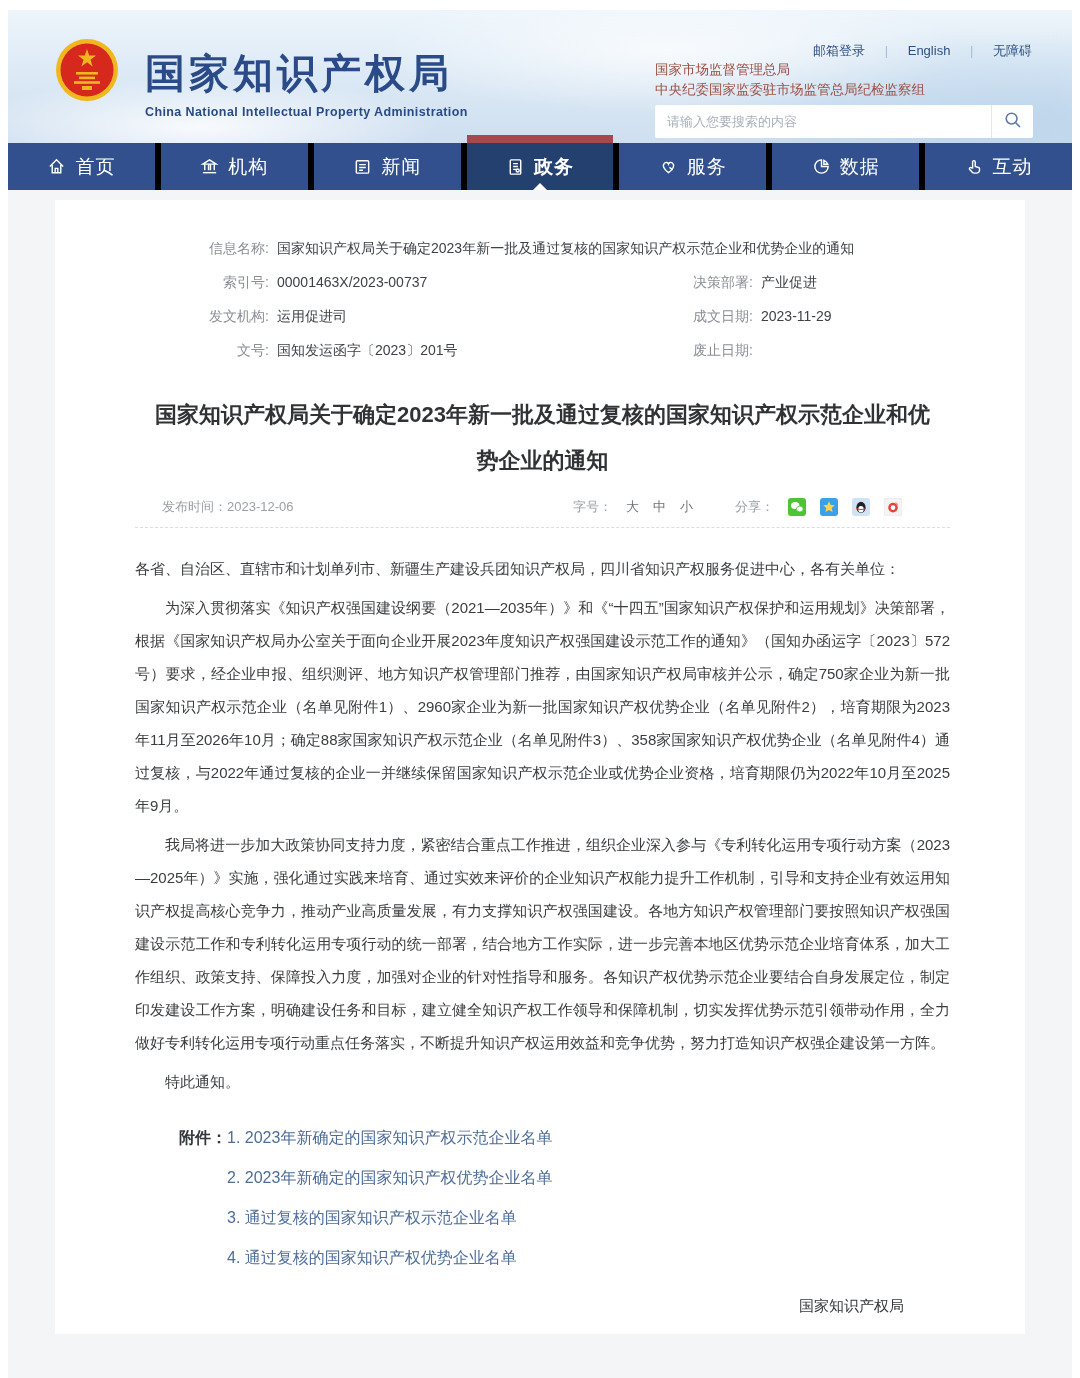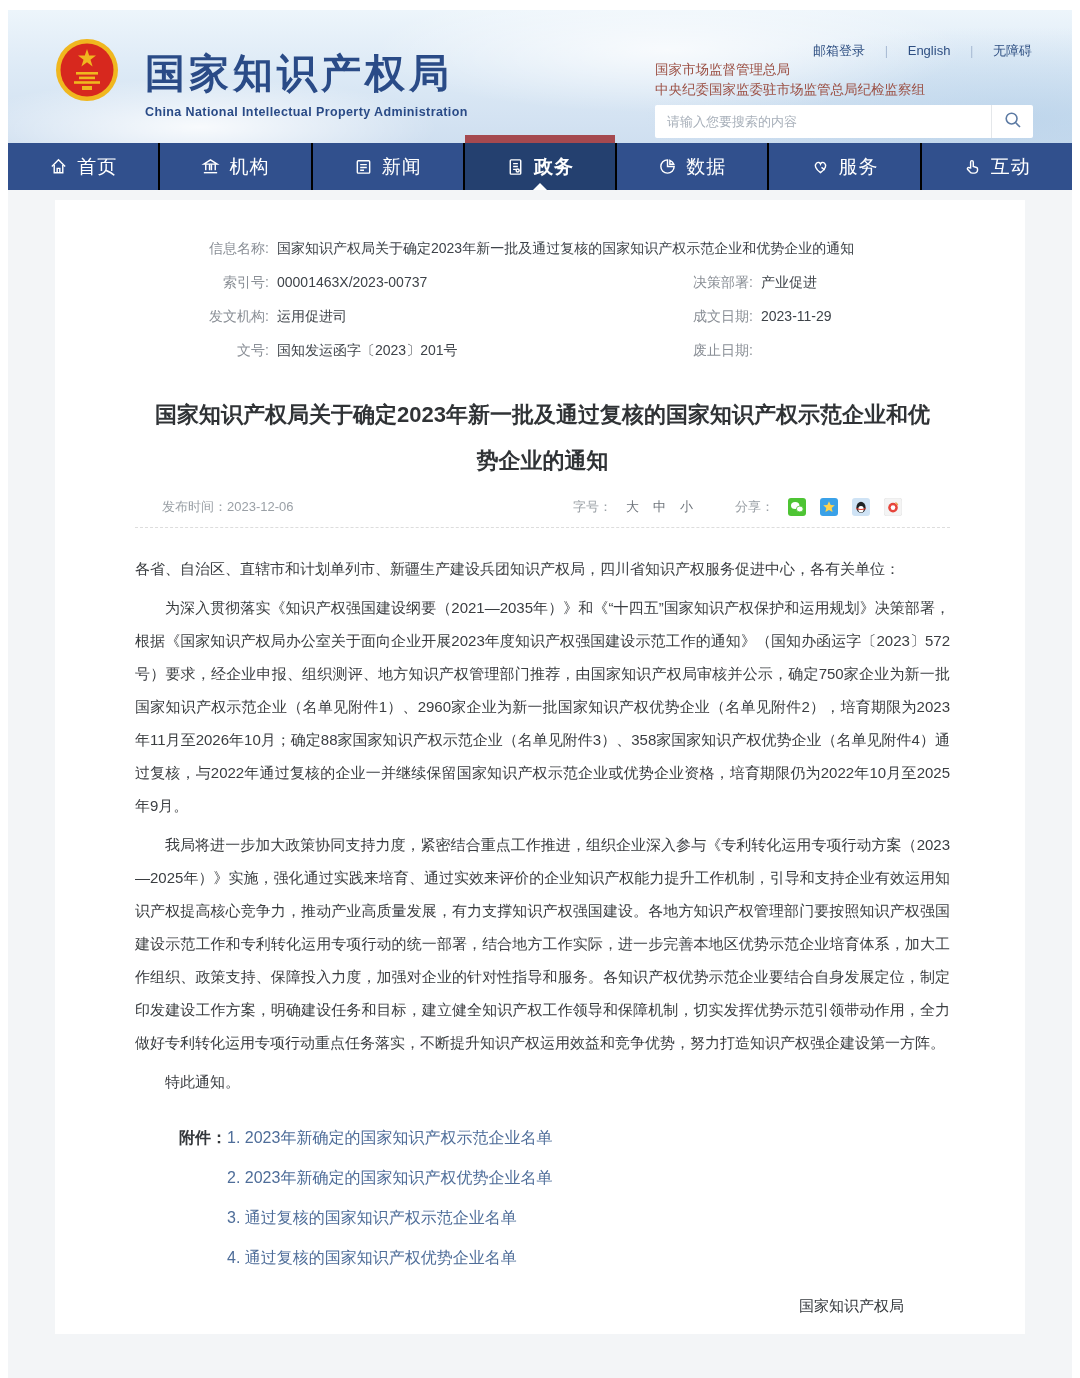--- a/index.html
+++ b/index.html
@@ -32,21 +32,21 @@
   .search-box input { flex:1; border:none; outline:none; height:100%; padding:0 12px;
     font-size:13px; color:#333; background:transparent; font-family:inherit; }
   .search-box input::placeholder { color:#a8b0ba; }
   .search-btn { width:42px; height:100%; display:flex; align-items:center; justify-content:center;
     border-left:1px solid #e4e7ea; cursor:pointer; }
 
   
   .nav { display:flex; height:47px; background:#31508d; }
   .nav-item { flex:1; position:relative; display:flex; align-items:center; justify-content:center;
     gap:9px; color:#fff; font-size:19px; letter-spacing:1px; cursor:pointer;
-    border-right:2px solid #000000; }
+    border-right:6px solid #000000; }
   .nav-item:last-child { border-right:none; }
   .nav-item.active { background:#24406f; font-weight:bold; }
   .nav-item.active .stripe { position:absolute; top:-8px; left:0; right:0; height:8px; background:#a5494f; }
   .nav-item.active .pointer { position:absolute; bottom:0; left:50%; margin-left:-7px;
     width:0; height:0; border-left:7px solid transparent; border-right:7px solid transparent;
     border-bottom:7px solid #fff; }
   .nav-item svg { display:block; }
 
   
   .content-bg { background:#f3f5f7; padding:10px 47px 0; height:1188px; }
@@ -173,34 +173,34 @@
             <path d="M7.5 7 H12.5 M7.5 10 H12.5 M7.5 13 H10.8"></path>
             <circle cx="12.3" cy="14.2" r="1.6"></circle>
         </svg>
         </span>
       <span>政务</span>
       <span class="pointer"></span>
     </div>
     <div class="nav-item">
       <span>
         <svg width="19" height="19" viewBox="0 0 20 20" fill="none" stroke="#fff" stroke-width="1.5">
+          <path d="M10 16.5 C4.5 12.3 3.4 8.6 5.7 6.5 C7.6 4.9 9.5 5.9 10 7.4 C10.5 5.9 12.4 4.9 14.3 6.5 C16.6 8.6 15.5 12.3 10 16.5 Z"></path>
+          <path d="M11 11 L14.5 13.5"></path>
+        </svg>
+        </span>
+      <span>服务</span>
+    </div>
+    <div class="nav-item">
+      <span>
+        <svg width="19" height="19" viewBox="0 0 20 20" fill="none" stroke="#fff" stroke-width="1.5">
           <path d="M10 3 A7 7 0 1 0 17 10 L10 10 Z"></path>
             <path d="M12.5 3.5 A7 7 0 0 1 16.6 7.6 L12.5 7.6 Z"></path>
         </svg>
         </span>
       <span>数据</span>
-    </div>
-    <div class="nav-item">
-      <span>
-        <svg width="19" height="19" viewBox="0 0 20 20" fill="none" stroke="#fff" stroke-width="1.5">
-          <path d="M10 16.5 C4.5 12.3 3.4 8.6 5.7 6.5 C7.6 4.9 9.5 5.9 10 7.4 C10.5 5.9 12.4 4.9 14.3 6.5 C16.6 8.6 15.5 12.3 10 16.5 Z"></path>
-          <path d="M11 11 L14.5 13.5"></path>
-        </svg>
-        </span>
-      <span>服务</span>
     </div>
     <div class="nav-item">
       <span>
         <svg width="19" height="19" viewBox="0 0 20 20" fill="none" stroke="#fff" stroke-width="1.5">
           <path d="M8 11.5 V5.2 a1.4 1.4 0 0 1 2.8 0 V10 l3.4 1 a1.6 1.6 0 0 1 1.1 1.6 v1.2 a3.2 3.2 0 0 1 -3.2 3.2 H10 a3.6 3.6 0 0 1 -2.8 -1.4 L4.8 13 a1.3 1.3 0 0 1 1.9 -1.7 Z"></path>
         </svg>
         </span>
       <span>互动</span>
     </div>
   </nav>

